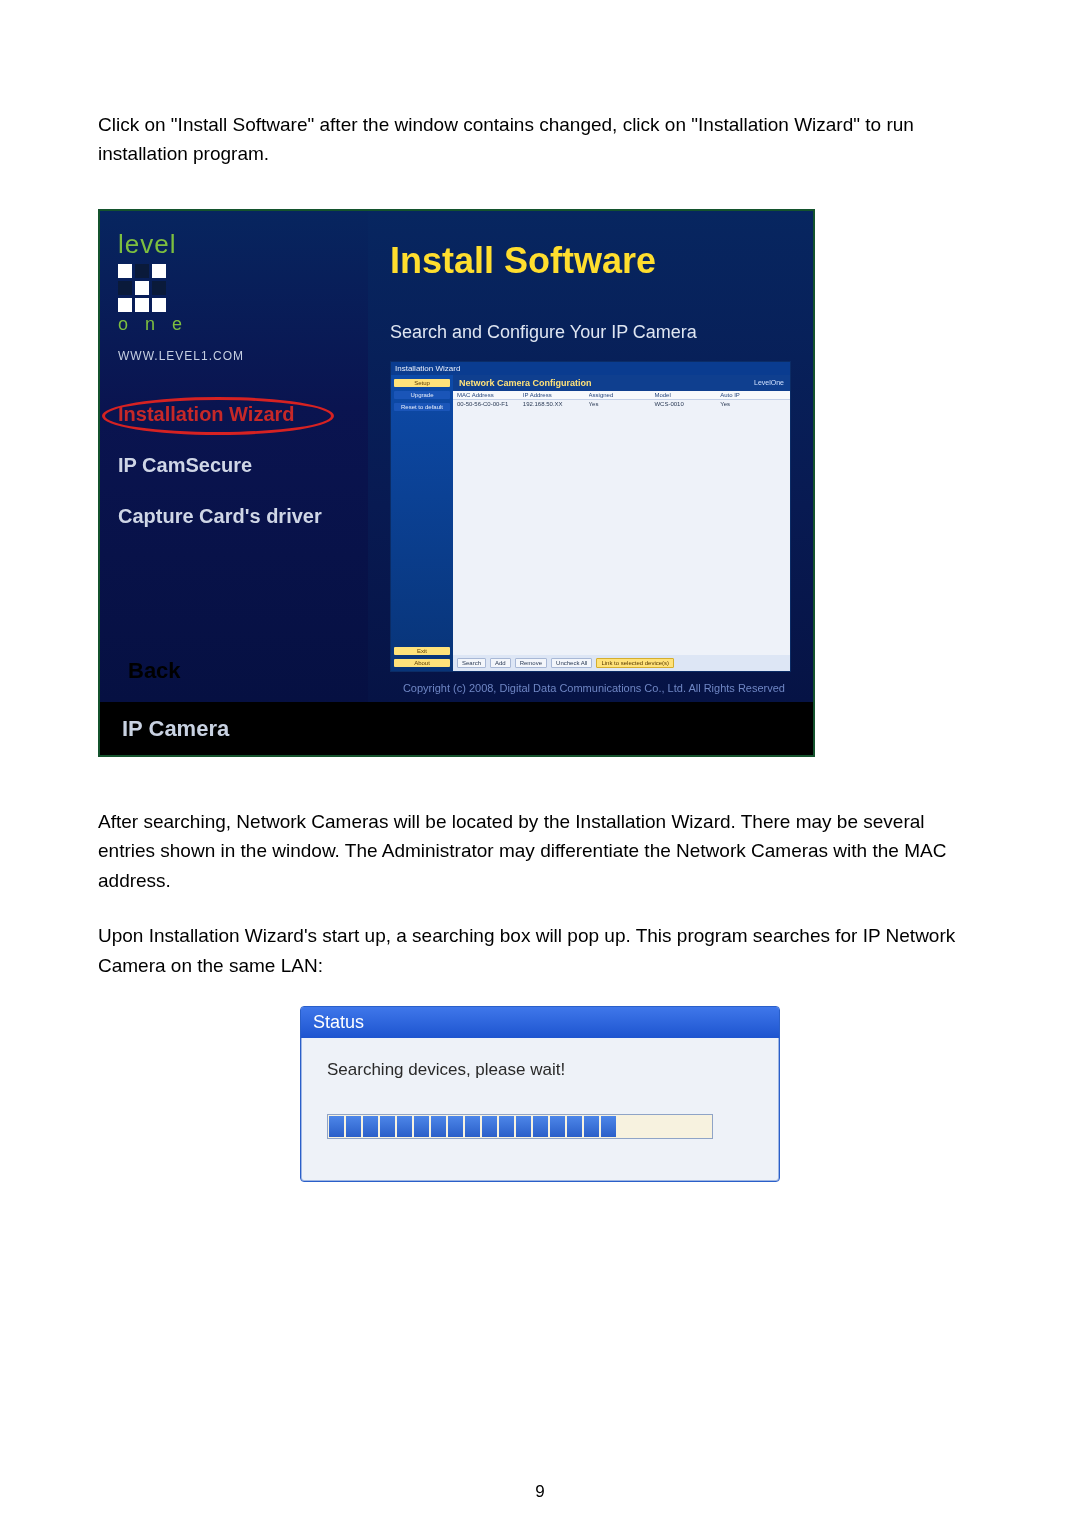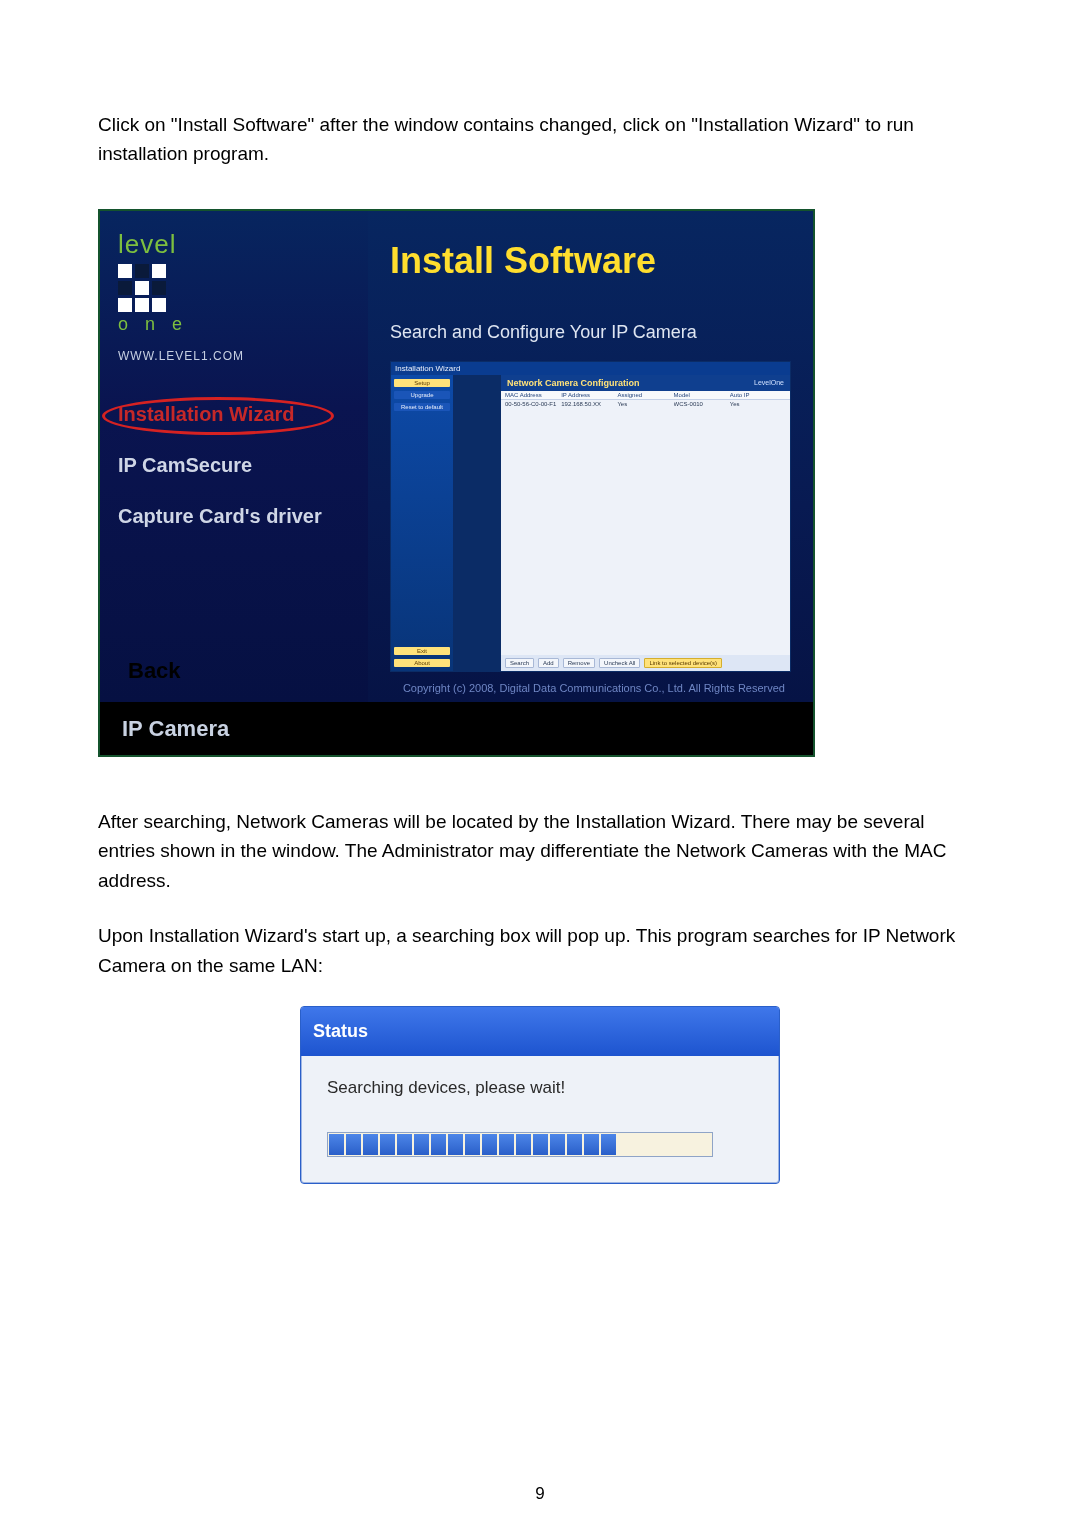--- a/index.html
+++ b/index.html
@@ -168,21 +168,20 @@
   }
   .mw-left-btn.blue {
     background: #1a55b8;
     color: #e8eefb;
   }
   .mw-main {
     flex: 1;
     background: #eef2f9;
     display: flex;
     flex-direction: column;
-    margin-left: 48px;
   }
   .mw-header {
     background: #0f3f8f;
     color: #ffe27a;
     font-weight: bold;
     font-size: 9px;
     padding: 3px 6px;
     display: flex;
     align-items: center;
     justify-content: space-between;
@@ -250,28 +249,28 @@
     width: 478px;
     margin: 8px auto 0 auto;
     border: 1px solid #2a5fc9;
     border-radius: 4px;
     background: #eef2f8;
     box-shadow: 0 0 0 1px #9fb6e3 inset;
   }
   .status-title {
     background: linear-gradient(#3f77ea, #1d54cf);
     color: #fff;
-    font-weight: bold;
+    font-weight: normal;
     font-size: 18px;
-    padding: 14px 12px;
+    padding: 5px 12px;
     border-top-left-radius: 3px;
     border-top-right-radius: 3px;
   }
   .status-body {
-    padding: 22px 26px 26px 26px;
+    padding: 22px 26px 42px 26px;
   }
   .status-msg {
     color: #2a2a2a;
     font-size: 17px;
     margin-bottom: 34px;
   }
   .progress {
     width: 386px;
     height: 25px;
     border: 1px solid #8fa4c7;

